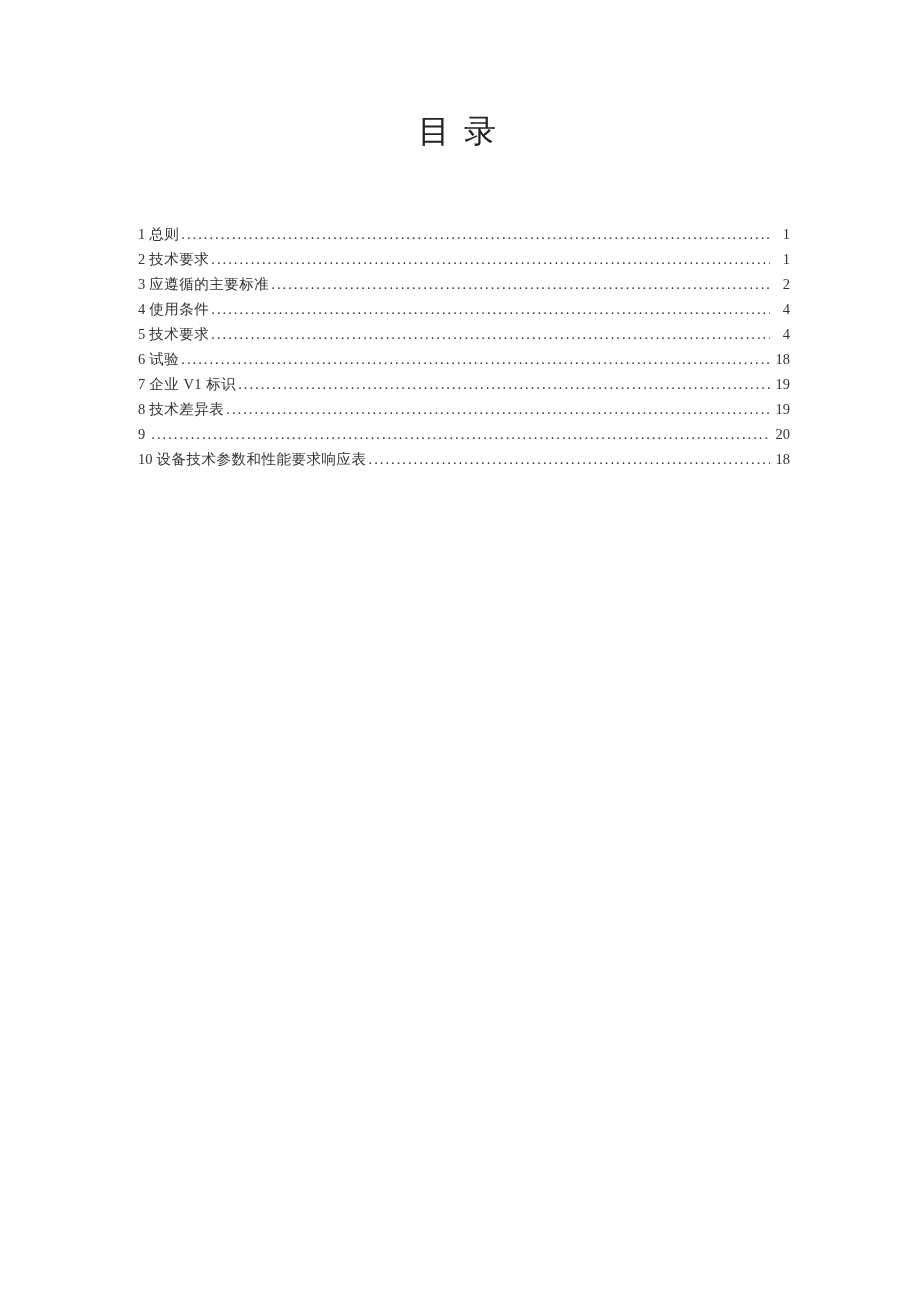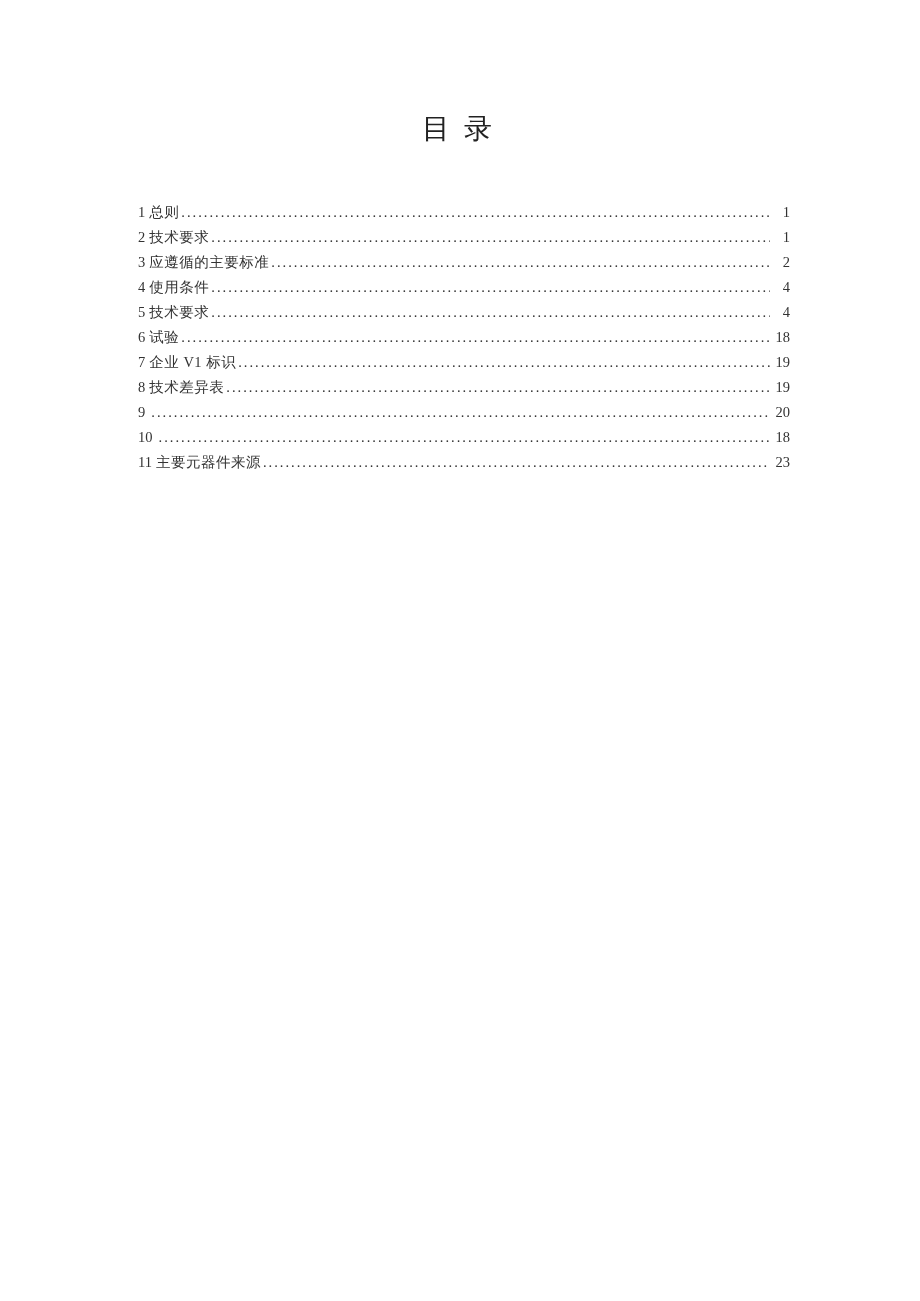--- a/index.html
+++ b/index.html
@@ -10,23 +10,23 @@
     body {
       background: #ffffff;
       width: 920px;
       height: 1301px;
       font-family: "SimSun", "宋体", serif;
       color: #333333;
       padding: 110px 130px 0 138px;
     }
     .title {
       text-align: center;
-      font-size: 28px;
+      font-size: 32px;
       letter-spacing: 14px;
-      margin-bottom: 52px;
+      margin-bottom: 68px;
       color: #222;
       font-weight: normal;
     }
     .toc {
       font-size: 14.5px;
       color: #333;
     }
     .toc-entry {
       display: flex;
       align-items: baseline;
@@ -109,22 +109,17 @@
     <span class="toc-leader"></span>
     <span class="toc-page">19</span>
   </div>
   <div class="toc-entry">
     <span class="toc-num">9</span>
     <span class="toc-leader"></span>
     <span class="toc-page">20</span>
   </div>
   <div class="toc-entry">
     <span class="toc-num">10</span>
+    <span class="toc-text">设备技术参数和性能要求响应表</span>
     <span class="toc-leader"></span>
     <span class="toc-page">18</span>
-  </div>
-  <div class="toc-entry">
-    <span class="toc-num">11</span>
-    <span class="toc-text">主要元器件来源</span>
-    <span class="toc-leader"></span>
-    <span class="toc-page">23</span>
   </div>
 </div>
 
 </body></html>

